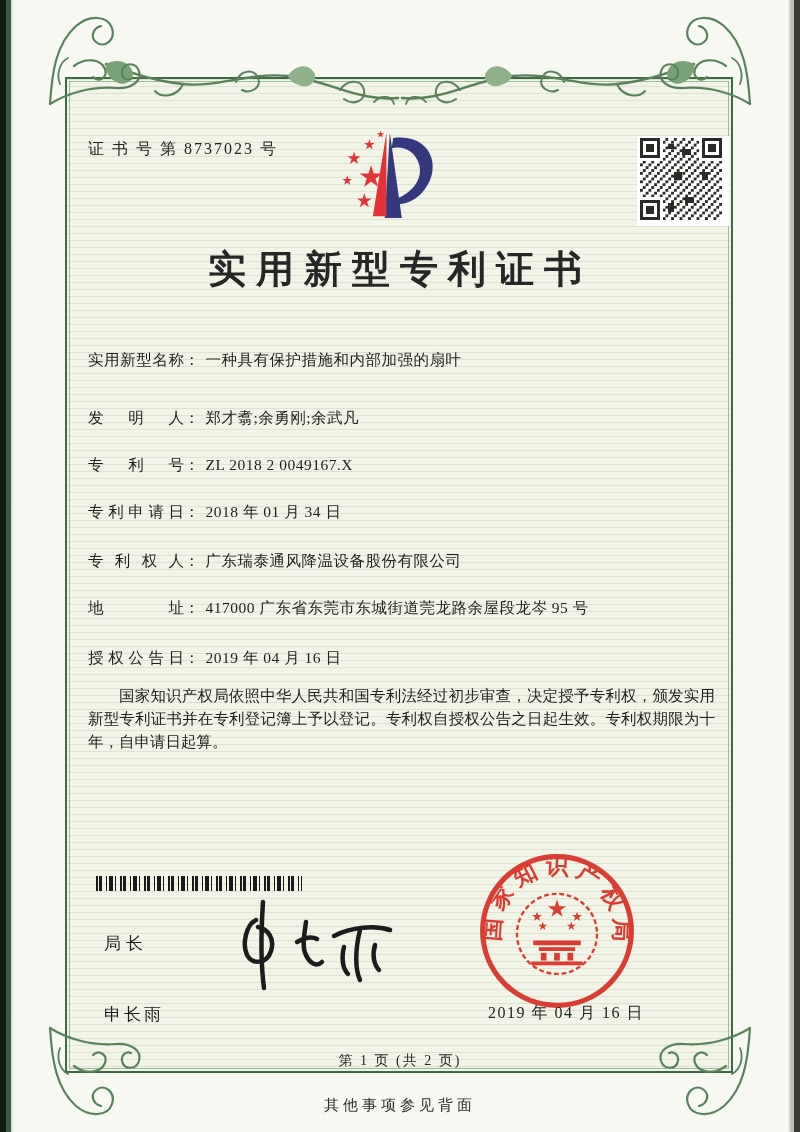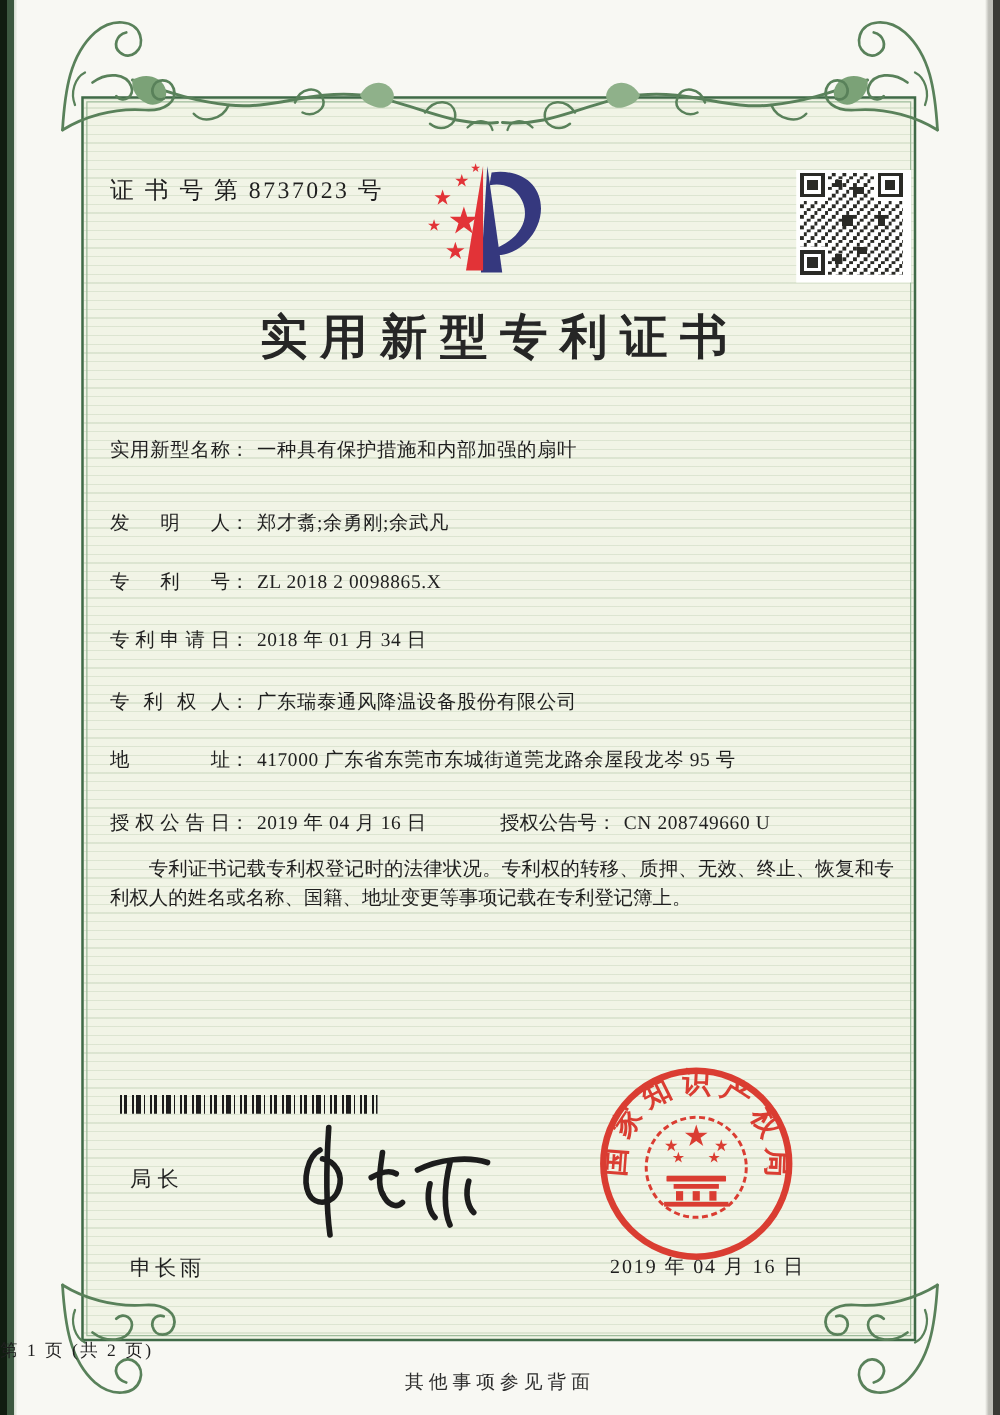--- a/index.html
+++ b/index.html
@@ -20,21 +20,21 @@
     border:2px solid #3f6a47;
     background:
       repeating-linear-gradient(180deg,rgba(146,174,134,.22) 0 1px,rgba(0,0,0,0) 1px 7px),
       #f1f4e6;
     box-sizing:border-box;
   }
   .frame::before{
     content:"";position:absolute;inset:2px;border:1px solid #9dbb9a;pointer-events:none;
   }
   .ornaments{position:absolute;inset:0;width:800px;height:1132px;pointer-events:none;}
-  .cert-no{position:absolute;left:88px;top:139px;font-size:19px;letter-spacing:2px;}
+  .cert-no{position:absolute;left:88px;top:139px;font-size:16px;letter-spacing:2px;}
   .logo-box{position:absolute;left:333px;top:126px;width:112px;height:98px;}
   .qr-box{position:absolute;left:637px;top:136px;width:88px;height:86px;background:#fff;padding:2px;}
   .title{
     position:absolute;left:0;top:244px;width:100%;text-align:center;
     font-size:38px;font-weight:600;letter-spacing:10px;color:#262626;
   }
   .fields{position:absolute;left:88px;top:0;width:630px;font-size:15.5px;}
   .row{position:absolute;left:0;width:630px;white-space:nowrap;}
   .lbl{display:inline-block;width:96px;text-align:justify;text-align-last:justify;vertical-align:bottom;}
   .colon{display:inline-block;margin-right:6px;}
@@ -52,21 +52,21 @@
       #1b1b1b 10px 11px,transparent 11px 13px,#1b1b1b 13px 17px,transparent 17px 19px,
       #1b1b1b 19px 20px,transparent 20px 24px);
   }
   .director-title{position:absolute;left:104px;top:932px;font-size:17px;letter-spacing:5px;
     font-family:"Liberation Sans","DejaVu Sans",sans-serif;}
   .director-name{position:absolute;left:104px;top:963px;font-size:17px;letter-spacing:3px;
     font-family:"Liberation Sans","DejaVu Sans",sans-serif;margin-top:40px;}
   .signature{position:absolute;left:218px;top:892px;width:180px;height:110px;}
   .seal{position:absolute;left:476px;top:850px;width:162px;height:162px;opacity:.93;}
   .seal-date{position:absolute;left:488px;top:1003px;font-size:16px;letter-spacing:1.5px;z-index:5;}
-  .page-num{position:absolute;left:0;top:1052px;width:100%;text-align:left;font-size:14px;letter-spacing:2px;margin-top:20px;}
+  .page-num{position:absolute;left:0;top:1052px;width:100%;text-align:center;font-size:14px;letter-spacing:2px;}
   .back-note{position:absolute;left:0;top:1096px;width:100%;text-align:center;font-size:15px;letter-spacing:4px;color:#2c2c2c;}
 </style>
 </head>
 <body>
 
 <div class="scan-edge-left"></div>
 <div class="scan-edge-right"></div>
 
 <div class="frame"></div>
 
@@ -151,41 +151,38 @@
 <div class="title">实用新型专利证书</div>
 
 <div class="fields">
   <div class="row" style="top:350px">
     <span class="lbl">实用新型名称</span><span class="colon">：</span><span class="val">一种具有保护措施和内部加强的扇叶</span>
   </div>
   <div class="row" style="top:408px">
     <span class="lbl">发明人</span><span class="colon">：</span><span class="val">郑才翥;余勇刚;余武凡</span>
   </div>
   <div class="row" style="top:455px">
-    <span class="lbl">专利号</span><span class="colon">：</span><span class="val">ZL 2018 2 0098865.X</span>
+    <span class="lbl">专利号</span><span class="colon">：</span><span class="val">ZL 2018 2 0049167.X</span>
   </div>
   <div class="row" style="top:502px">
     <span class="lbl">专利申请日</span><span class="colon">：</span><span class="val">2018 年 01 月 34 日</span>
   </div>
   <div class="row" style="top:551px">
     <span class="lbl">专利权人</span><span class="colon">：</span><span class="val">广东瑞泰通风降温设备股份有限公司</span>
   </div>
   <div class="row" style="top:598px">
     <span class="lbl">地址</span><span class="colon">：</span><span class="val">417000 广东省东莞市东城街道莞龙路余屋段龙岑 95 号</span>
   </div>
   <div class="row" style="top:648px">
     <span class="lbl">授权公告日</span><span class="colon">：</span><span class="val">2019 年 04 月 16 日</span>
-    <span class="grant-second">
-      <span>授权公告号</span><span class="colon">：</span><span class="val">CN 208749660 U</span>
-    </span>
   </div>
 </div>
 
 <div class="body-text">
-  <p>专利证书记载专利权登记时的法律状况。专利权的转移、质押、无效、终止、恢复和专利权人的姓名或名称、国籍、地址变更等事项记载在专利登记簿上。</p>
+  <p>国家知识产权局依照中华人民共和国专利法经过初步审查，决定授予专利权，颁发实用新型专利证书并在专利登记簿上予以登记。专利权自授权公告之日起生效。专利权期限为十年，自申请日起算。</p>
 </div>
 
 <div class="barcode"></div>
 
 <div class="director-title">局长</div>
 <div class="director-name">申长雨</div>
 
 <svg class="signature" viewBox="0 0 180 110">
   <g stroke="#1c1c1c" stroke-width="4.5" fill="none" stroke-linecap="round">
     <path d="M38,28 C28,33 24,52 29,63 C34,73 49,72 53,59 C57,47 50,37 40,35"></path>

